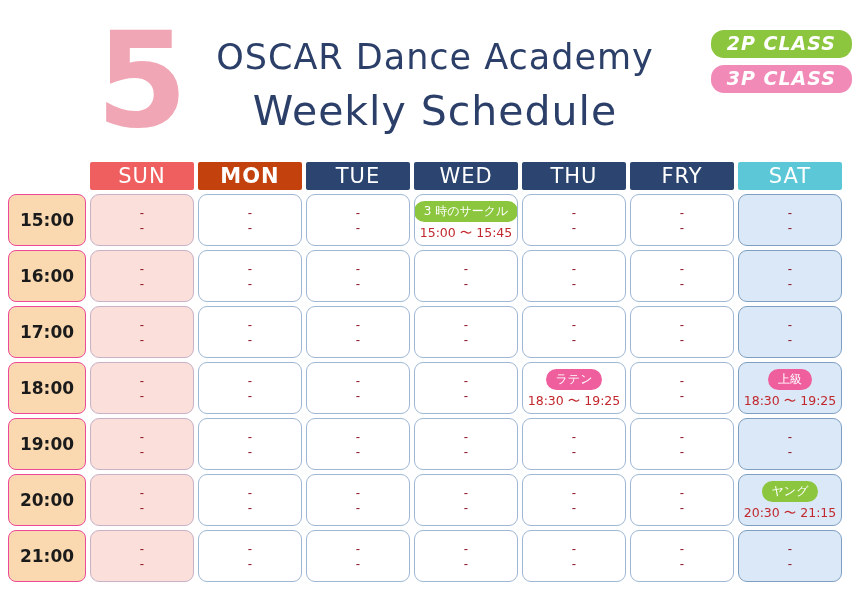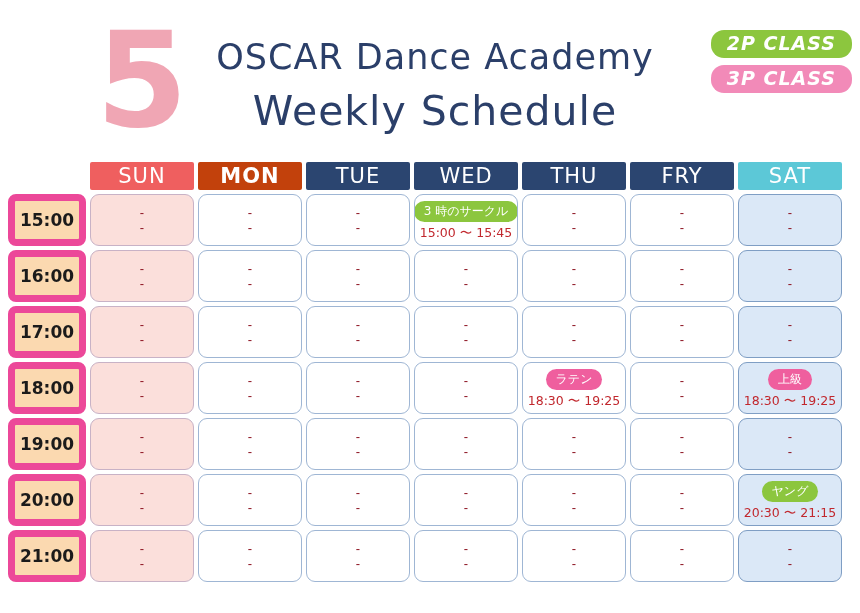--- a/index.html
+++ b/index.html
@@ -118,21 +118,21 @@
   .dh-sun { background: #ef5f5f; }
   .dh-weekday { background: #2b4570; }
   .dh-sat { background: #5cc8d7; }
   .head-spacer { height: 28px; }
 
   
   .timecell {
     height: 52px;
     border-radius: 8px;
     background: #fbd9b0;
-    border: 7px solid #ec4899;
+    border: 1px solid #ec4899;
     display: flex;
     align-items: center;
     justify-content: center;
     font-family: "DejaVu Sans", sans-serif;
     font-weight: bold;
     font-size: 17px;
     color: #1b1b1b;
     box-sizing: border-box;
   }
 

